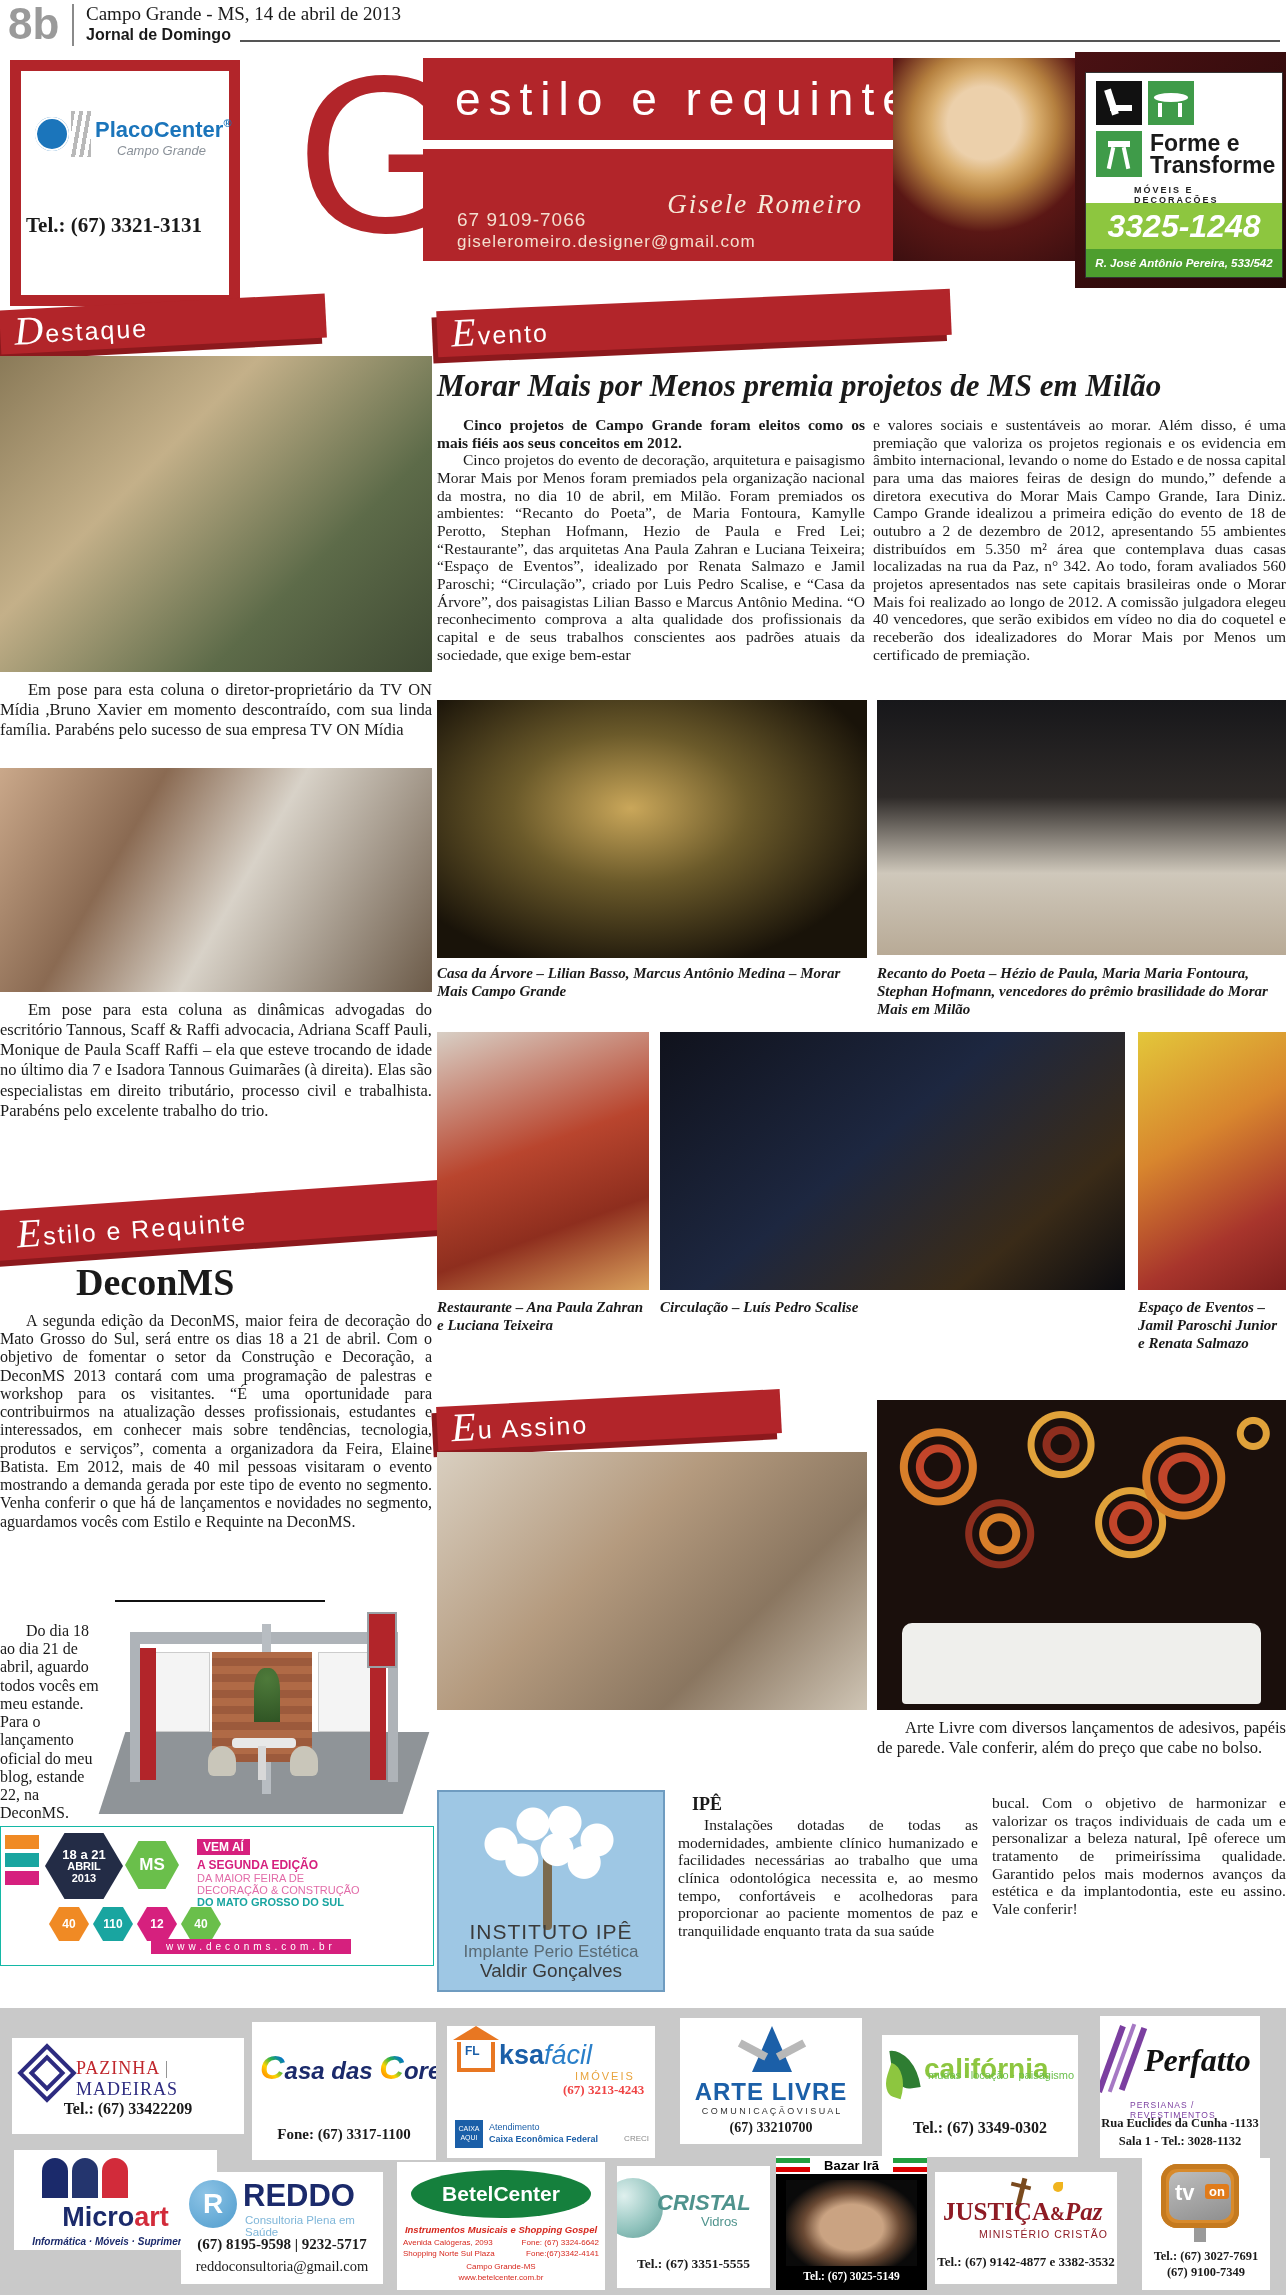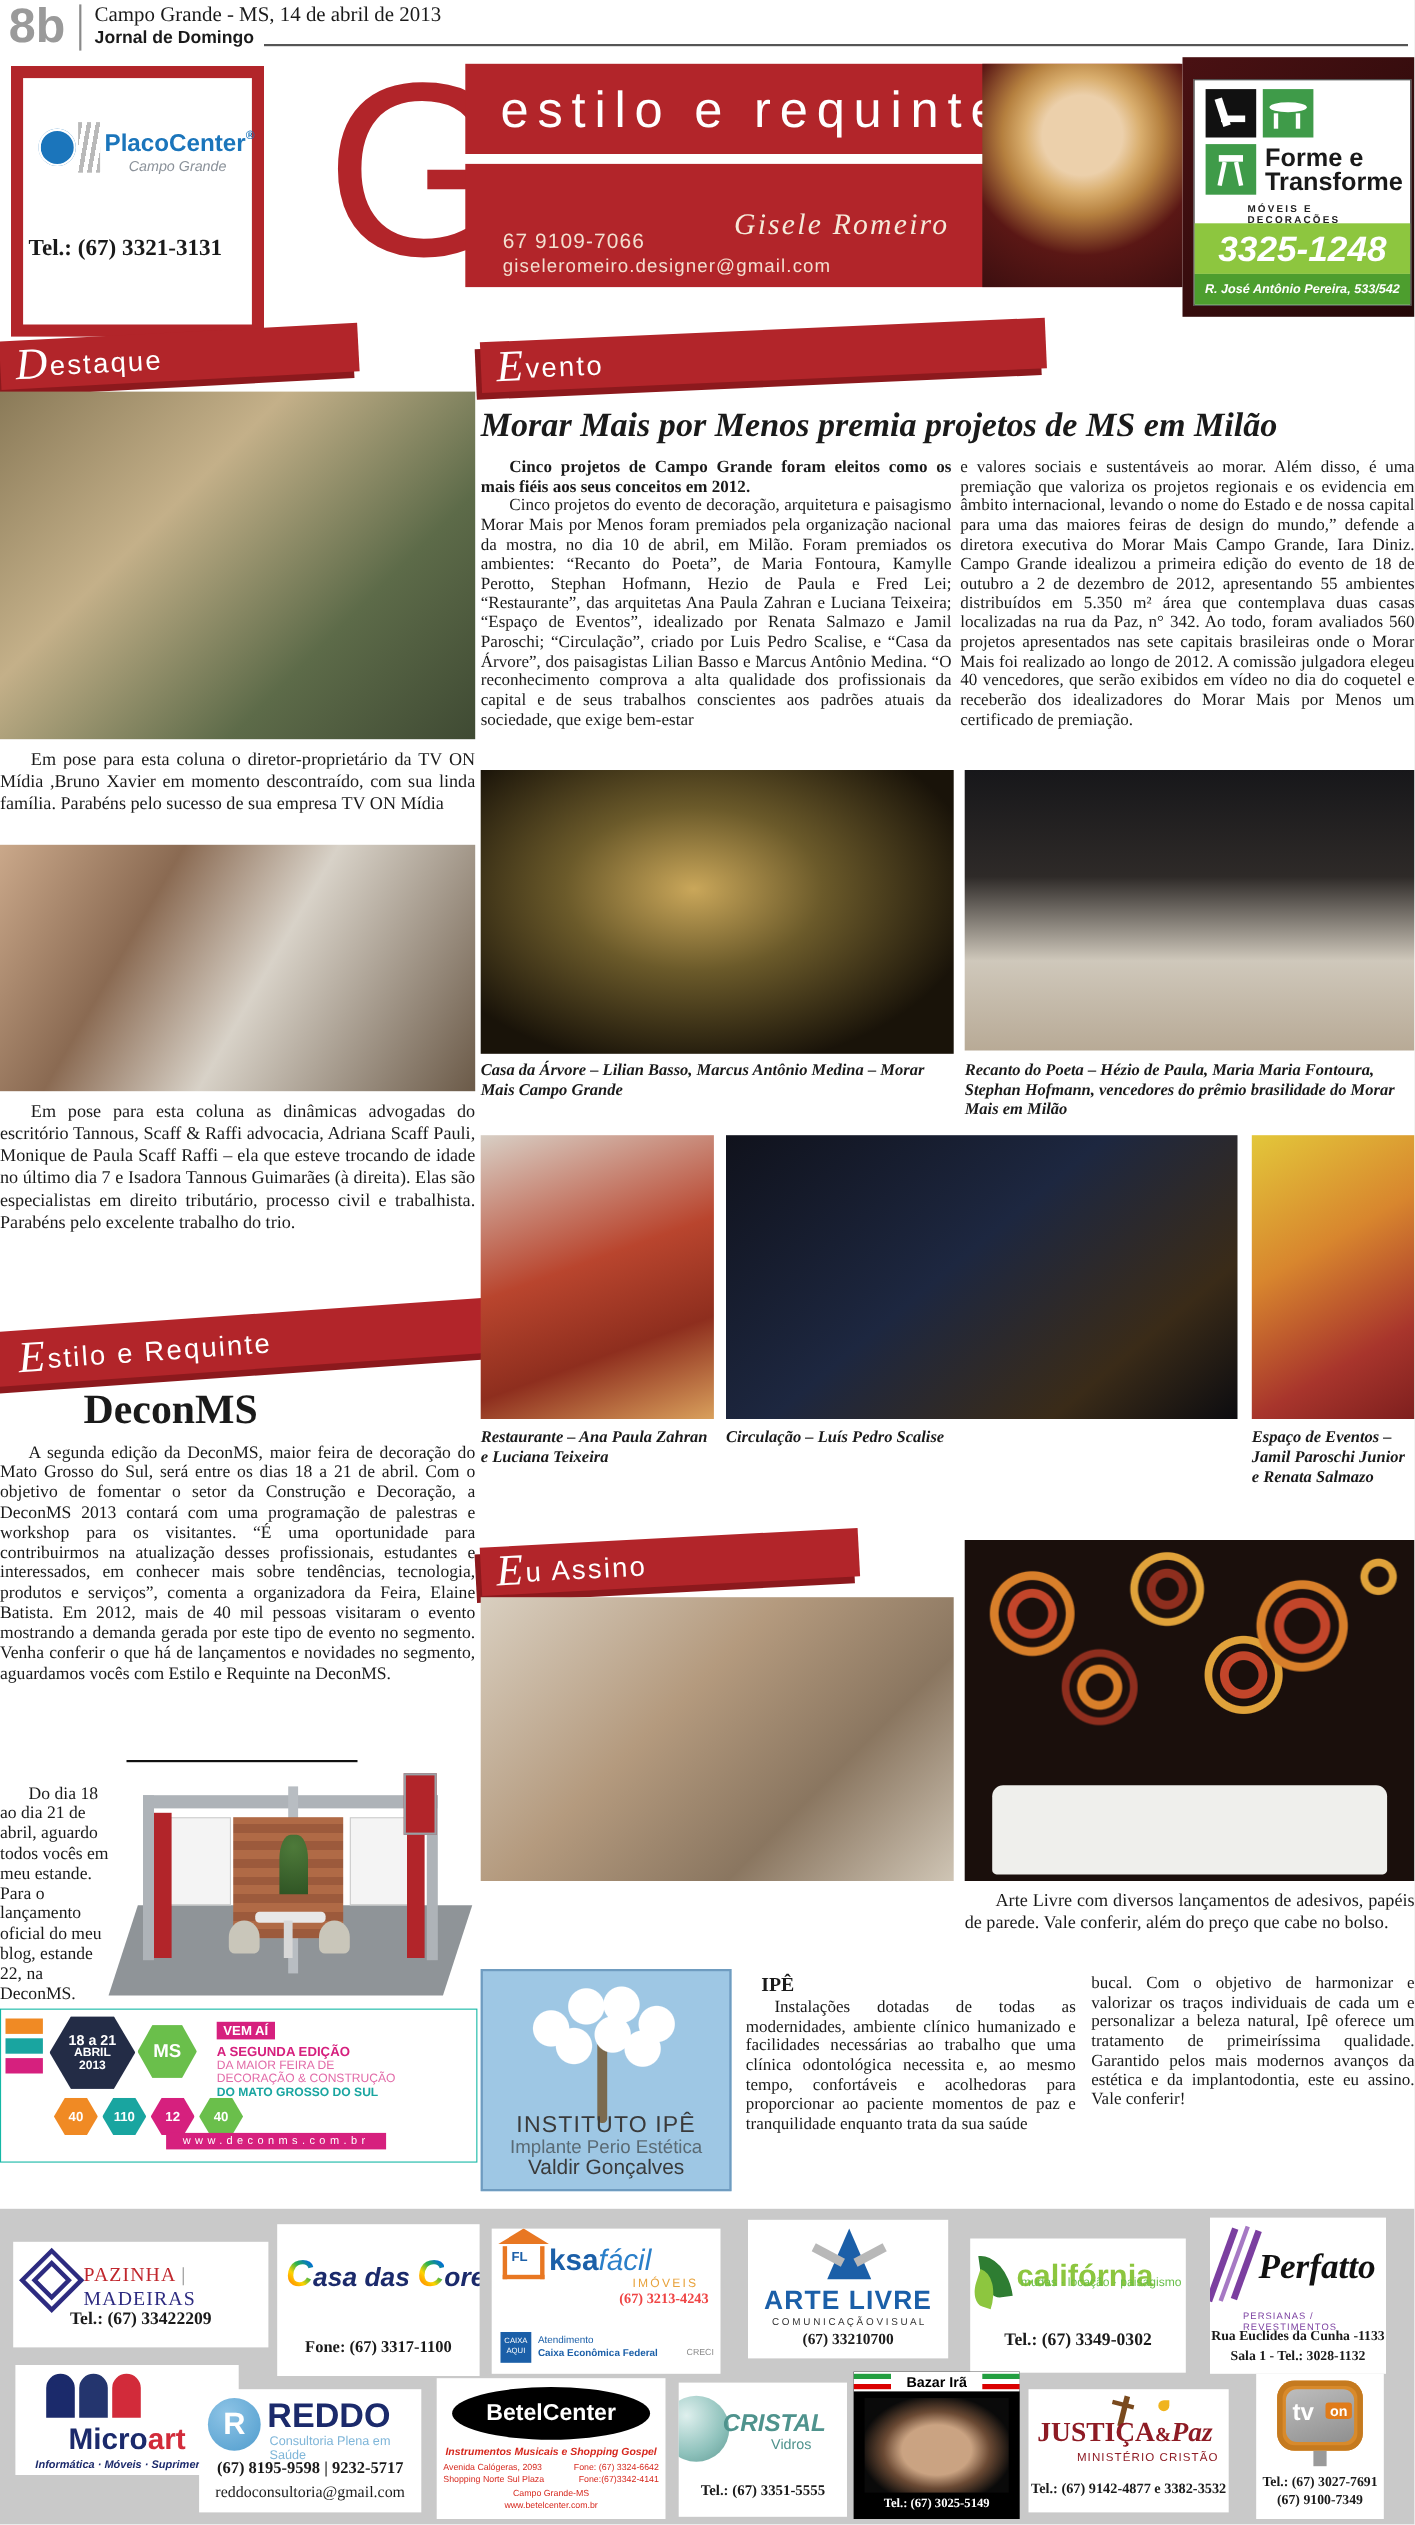--- a/index.html
+++ b/index.html
@@ -331,21 +331,21 @@
 
   <div class="adbox" style="left:181px;top:2172px;width:202px;height:112px;">
     <div class="abs" style="left:8px;top:8px;width:48px;height:48px;border-radius:50%;background:radial-gradient(circle at 35% 30%,#8ec4e6,#4f9ccd);color:#fff;font-family:'Liberation Sans',sans-serif;font-weight:bold;font-size:28px;text-align:center;line-height:48px;"><span>R</span></div>
     <div class="abs sans" style="left:62px;top:6px;font-weight:bold;font-size:31px;color:#1b2a6b;">REDDO</div>
     <div class="abs sans" style="left:64px;top:42px;font-size:11.5px;color:#7fb6d9;">Consultoria Plena em Saúde</div>
     <div class="abs ser-b" style="left:0;top:64px;width:100%;text-align:center;font-size:15px;">(67) 8195-9598 | 9232-5717</div>
     <div class="abs" style="left:0;top:86px;width:100%;text-align:center;font-size:14.5px;">reddoconsultoria@gmail.com</div>
   </div>
 
   <div class="adbox" style="left:397px;top:2162px;width:208px;height:128px;">
-    <div class="abs" style="left:14px;top:8px;width:180px;height:48px;background:#000000;border-radius:50%;display:flex;align-items:center;justify-content:center;">
+    <div class="abs" style="left:14px;top:8px;width:180px;height:48px;background:#15803d;border-radius:50%;display:flex;align-items:center;justify-content:center;">
       <span class="sans" style="color:#fff;font-weight:bold;font-size:21px;">BetelCenter</span>
     </div>
     <div class="abs sans" style="left:0;top:62px;width:100%;text-align:center;font-style:italic;font-weight:bold;font-size:9.5px;color:#d6281e;">Instrumentos Musicais e Shopping Gospel</div>
     <div class="abs sans" style="left:6px;top:76px;font-size:8px;color:#d6281e;line-height:1.35;">
       <span>Avenida Calógeras, 2093</span><br>
       <span>Shopping Norte Sul Plaza</span>
     </div>
     <div class="abs sans" style="right:6px;top:76px;font-size:8px;color:#d6281e;line-height:1.35;text-align:right;">
       <span>Fone: (67) 3324-6642</span><br>
       <span>Fone:(67)3342-4141</span>
@@ -375,21 +375,21 @@
     <div class="abs" style="left:84px;top:6px;width:5px;height:28px;background:#7a4a1e;transform:rotate(14deg);"></div>
     <div class="abs" style="left:76px;top:12px;width:20px;height:4px;background:#7a4a1e;transform:rotate(14deg);"></div>
     <div class="abs" style="left:118px;top:10px;width:10px;height:10px;border-radius:50% 0 50% 50%;background:#f0b41e;"></div>
     <div class="abs" style="left:8px;top:26px;white-space:nowrap;color:#8e1b24;font-weight:bold;font-size:25px;">
       <span>JUSTIÇA</span><span style="font-size:18px;">&amp;</span><span style="font-style:italic;">Paz</span>
     </div>
     <div class="abs sans" style="left:44px;top:56px;font-size:10.5px;letter-spacing:1px;color:#8e1b24;">MINISTÉRIO CRISTÃO</div>
     <div class="abs ser-b" style="left:0;top:82px;width:100%;text-align:center;font-size:13px;">Tel.: (67) 9142-4877 e 3382-3532</div>
   </div>
 
-  <div class="adbox" style="left:1142px;top:2158px;width:116px;height:132px;">
+  <div class="adbox" style="left:1142px;top:2158px;width:128px;height:132px;">
     <div class="abs" style="left:19px;top:6px;width:78px;height:64px;background:#d88a2b;border-radius:16px;box-shadow:inset 0 0 0 5px #c57a1f;">
       <div class="abs" style="left:8px;top:8px;width:62px;height:48px;background:linear-gradient(160deg,#bdbdbd,#8f8f8f);border-radius:10px;"></div>
       <div class="abs sans" style="left:14px;top:16px;font-weight:bold;font-size:22px;color:#fff;">tv</div>
       <div class="abs sans" style="left:44px;top:20px;background:#e07b1a;color:#fff;font-weight:bold;font-size:13px;padding:0 4px;border-radius:3px;">on</div>
     </div>
     <div class="abs" style="left:52px;top:70px;width:12px;height:14px;background:#9a9a9a;"></div>
     <div class="abs ser-b" style="left:0;top:90px;width:100%;text-align:center;font-size:12.5px;line-height:1.3;">
       <div>Tel.: (67) 3027-7691</div>
       <div>(67) 9100-7349</div>
     </div>

